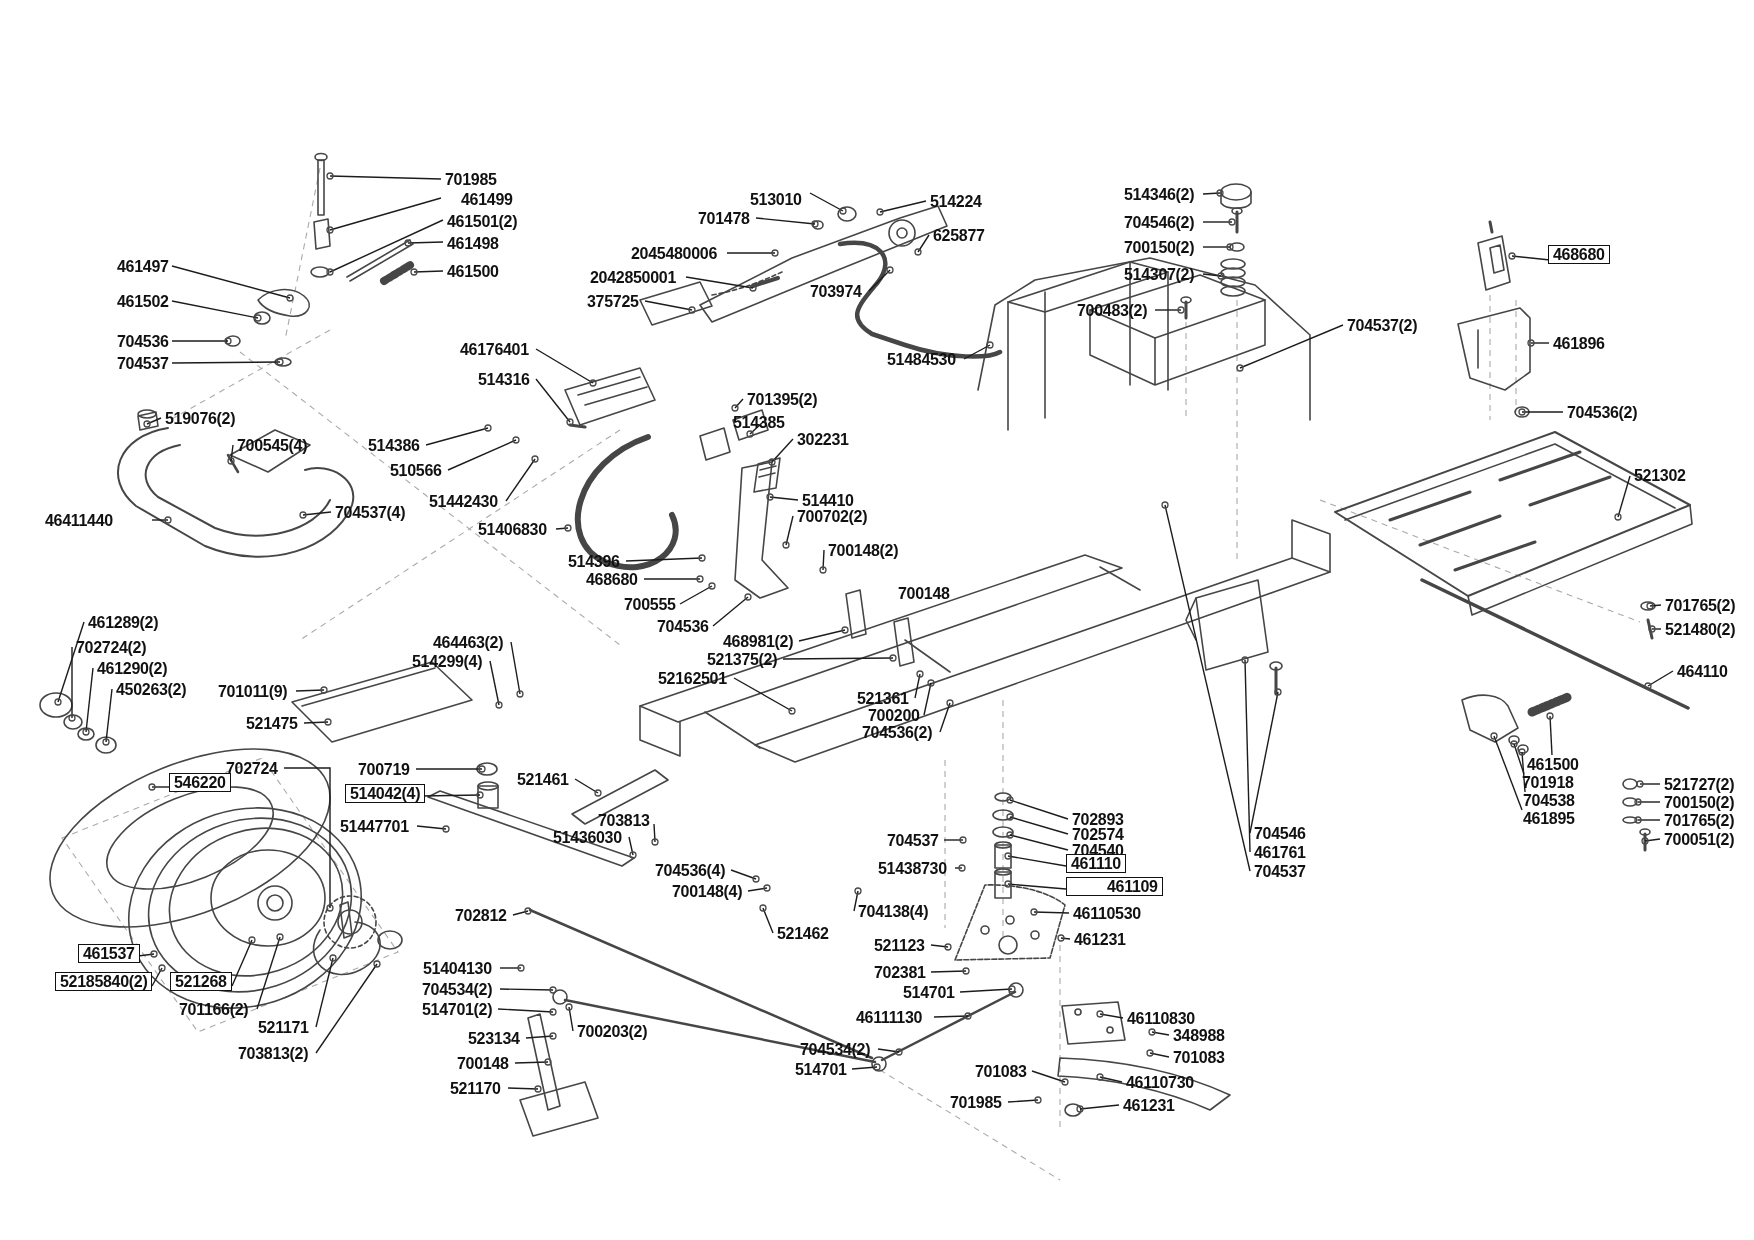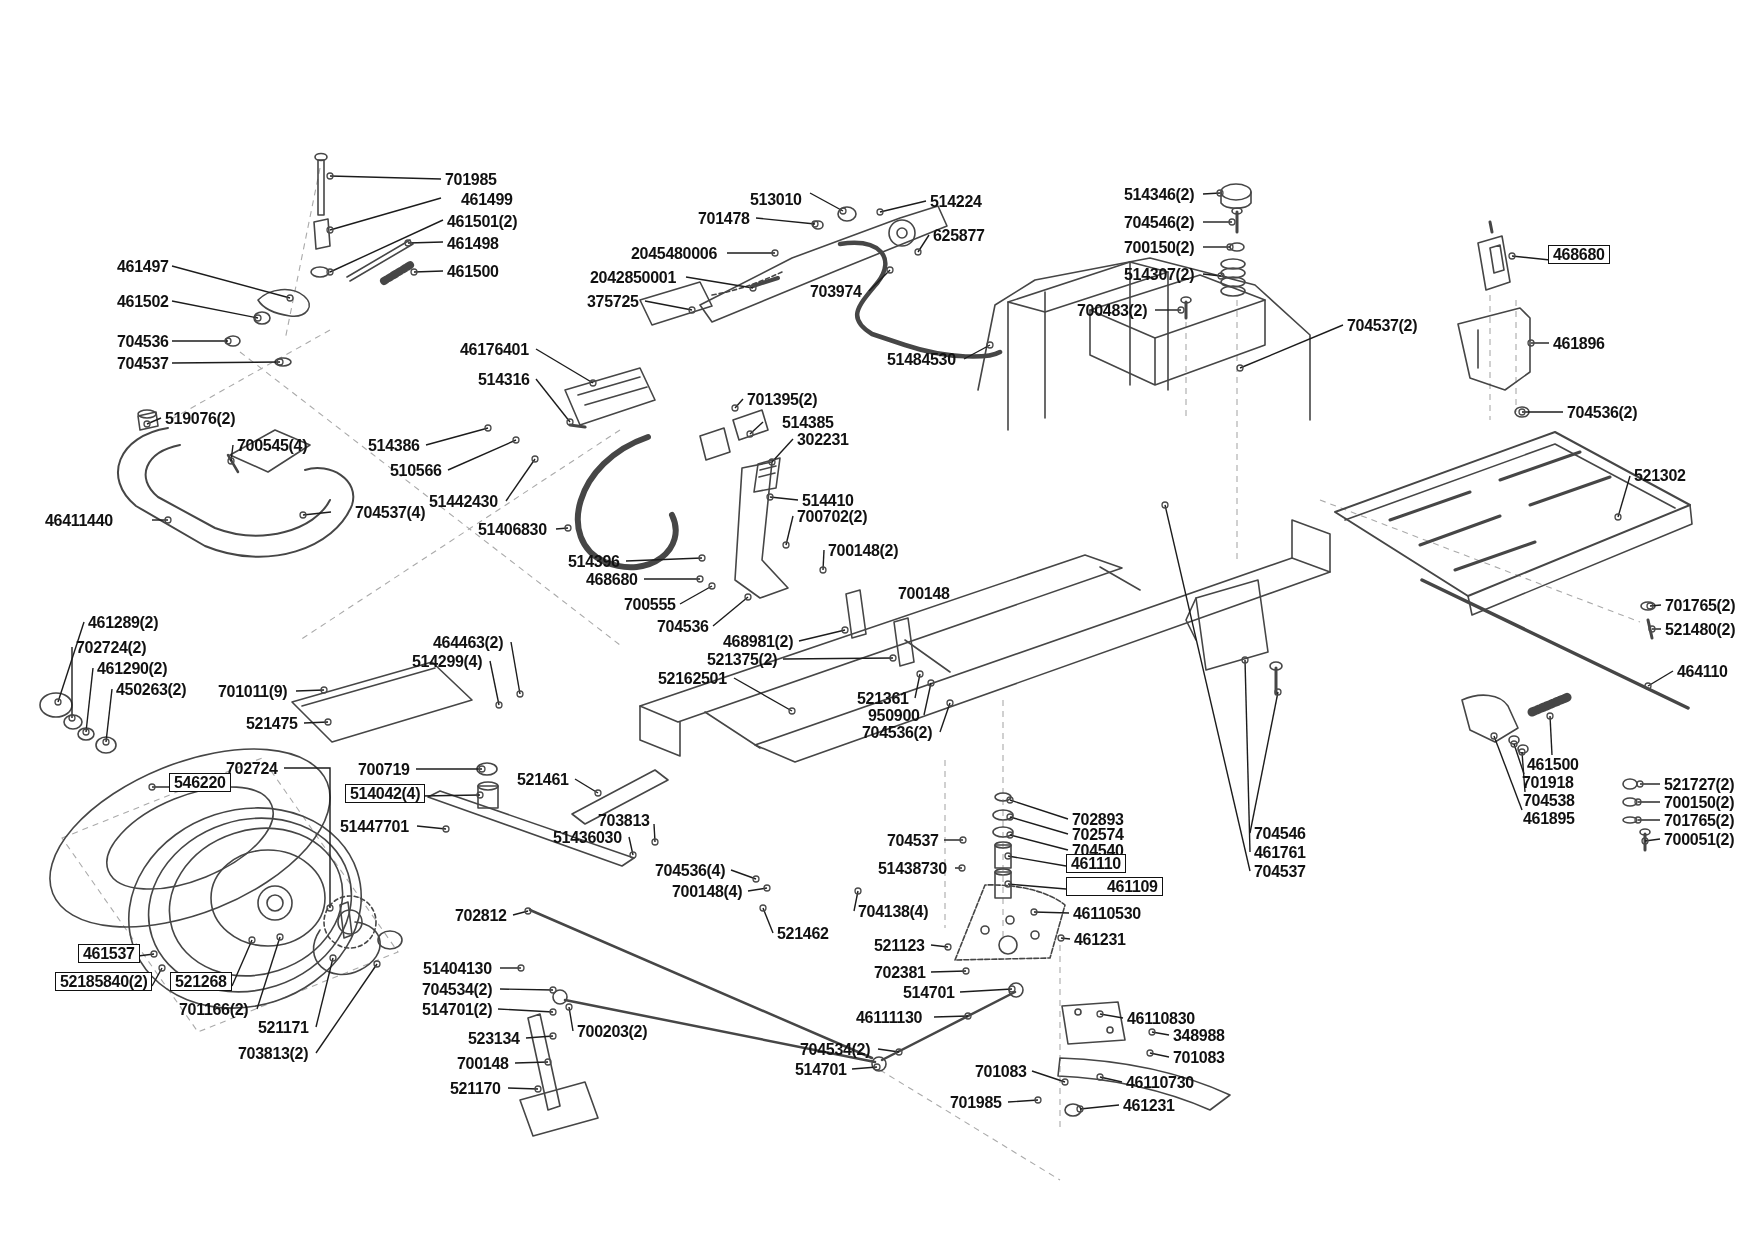--- a/index.html
+++ b/index.html
@@ -472,39 +472,39 @@
       <div class="lbl boxed" style="left: 1554px; top: 249px;">468680</div>
       <div class="lbl" style="left: 1553px; top: 336px;">461896</div>
       <div class="lbl" style="left: 1567px; top: 405px;">704536(2)</div>
       <div class="lbl" style="left: 460px; top: 342px;">46176401</div>
       <div class="lbl" style="left: 478px; top: 372px;">514316</div>
       <div class="lbl" style="left: 165px; top: 411px;">519076(2)</div>
       <div class="lbl" style="left: 237px; top: 438px;">700545(4)</div>
       <div class="lbl" style="left: 368px; top: 438px;">514386</div>
       <div class="lbl" style="left: 390px; top: 463px;">510566</div>
       <div class="lbl" style="left: 429px; top: 494px;">51442430</div>
-      <div class="lbl" style="left: 335px; top: 505px; margin-left: 20px;">704537(4)</div>
+      <div class="lbl" style="left: 335px; top: 505px;">704537(4)</div>
       <div class="lbl" style="left: 45px; top: 513px;">46411440</div>
       <div class="lbl" style="left: 478px; top: 522px;">51406830</div>
       <div class="lbl" style="left: 568px; top: 554px;">514396</div>
       <div class="lbl" style="left: 747px; top: 392px;">701395(2)</div>
-      <div class="lbl" style="left: 782px; top: 415px;">514385</div>
+      <div class="lbl" style="left: 733px; top: 415px;">514385</div>
       <div class="lbl" style="left: 797px; top: 432px;">302231</div>
       <div class="lbl" style="left: 802px; top: 493px;">514410</div>
       <div class="lbl" style="left: 797px; top: 509px;">700702(2)</div>
       <div class="lbl" style="left: 828px; top: 543px;">700148(2)</div>
       <div class="lbl" style="left: 898px; top: 586px;">700148</div>
       <div class="lbl" style="left: 586px; top: 572px;">468680</div>
       <div class="lbl" style="left: 624px; top: 597px;">700555</div>
       <div class="lbl" style="left: 657px; top: 619px;">704536</div>
       <div class="lbl" style="left: 723px; top: 634px;">468981(2)</div>
       <div class="lbl" style="left: 707px; top: 652px;">521375(2)</div>
       <div class="lbl" style="left: 658px; top: 671px;">52162501</div>
       <div class="lbl" style="left: 857px; top: 691px;">521361</div>
-      <div class="lbl" style="left: 868px; top: 708px;">950900</div>
+      <div class="lbl" style="left: 868px; top: 708px;">700200</div>
       <div class="lbl" style="left: 862px; top: 725px;">704536(2)</div>
       <div class="lbl" style="left: 88px; top: 615px;">461289(2)</div>
       <div class="lbl" style="left: 76px; top: 640px;">702724(2)</div>
       <div class="lbl" style="left: 97px; top: 661px;">461290(2)</div>
       <div class="lbl" style="left: 116px; top: 682px;">450263(2)</div>
       <div class="lbl" style="left: 218px; top: 684px;">701011(9)</div>
       <div class="lbl" style="left: 246px; top: 716px;">521475</div>
       <div class="lbl" style="left: 226px; top: 761px;">702724</div>
       <div class="lbl boxed" style="left: 175px; top: 777px;">546220</div>
       <div class="lbl boxed" style="left: 84px; top: 948px;">461537</div>

